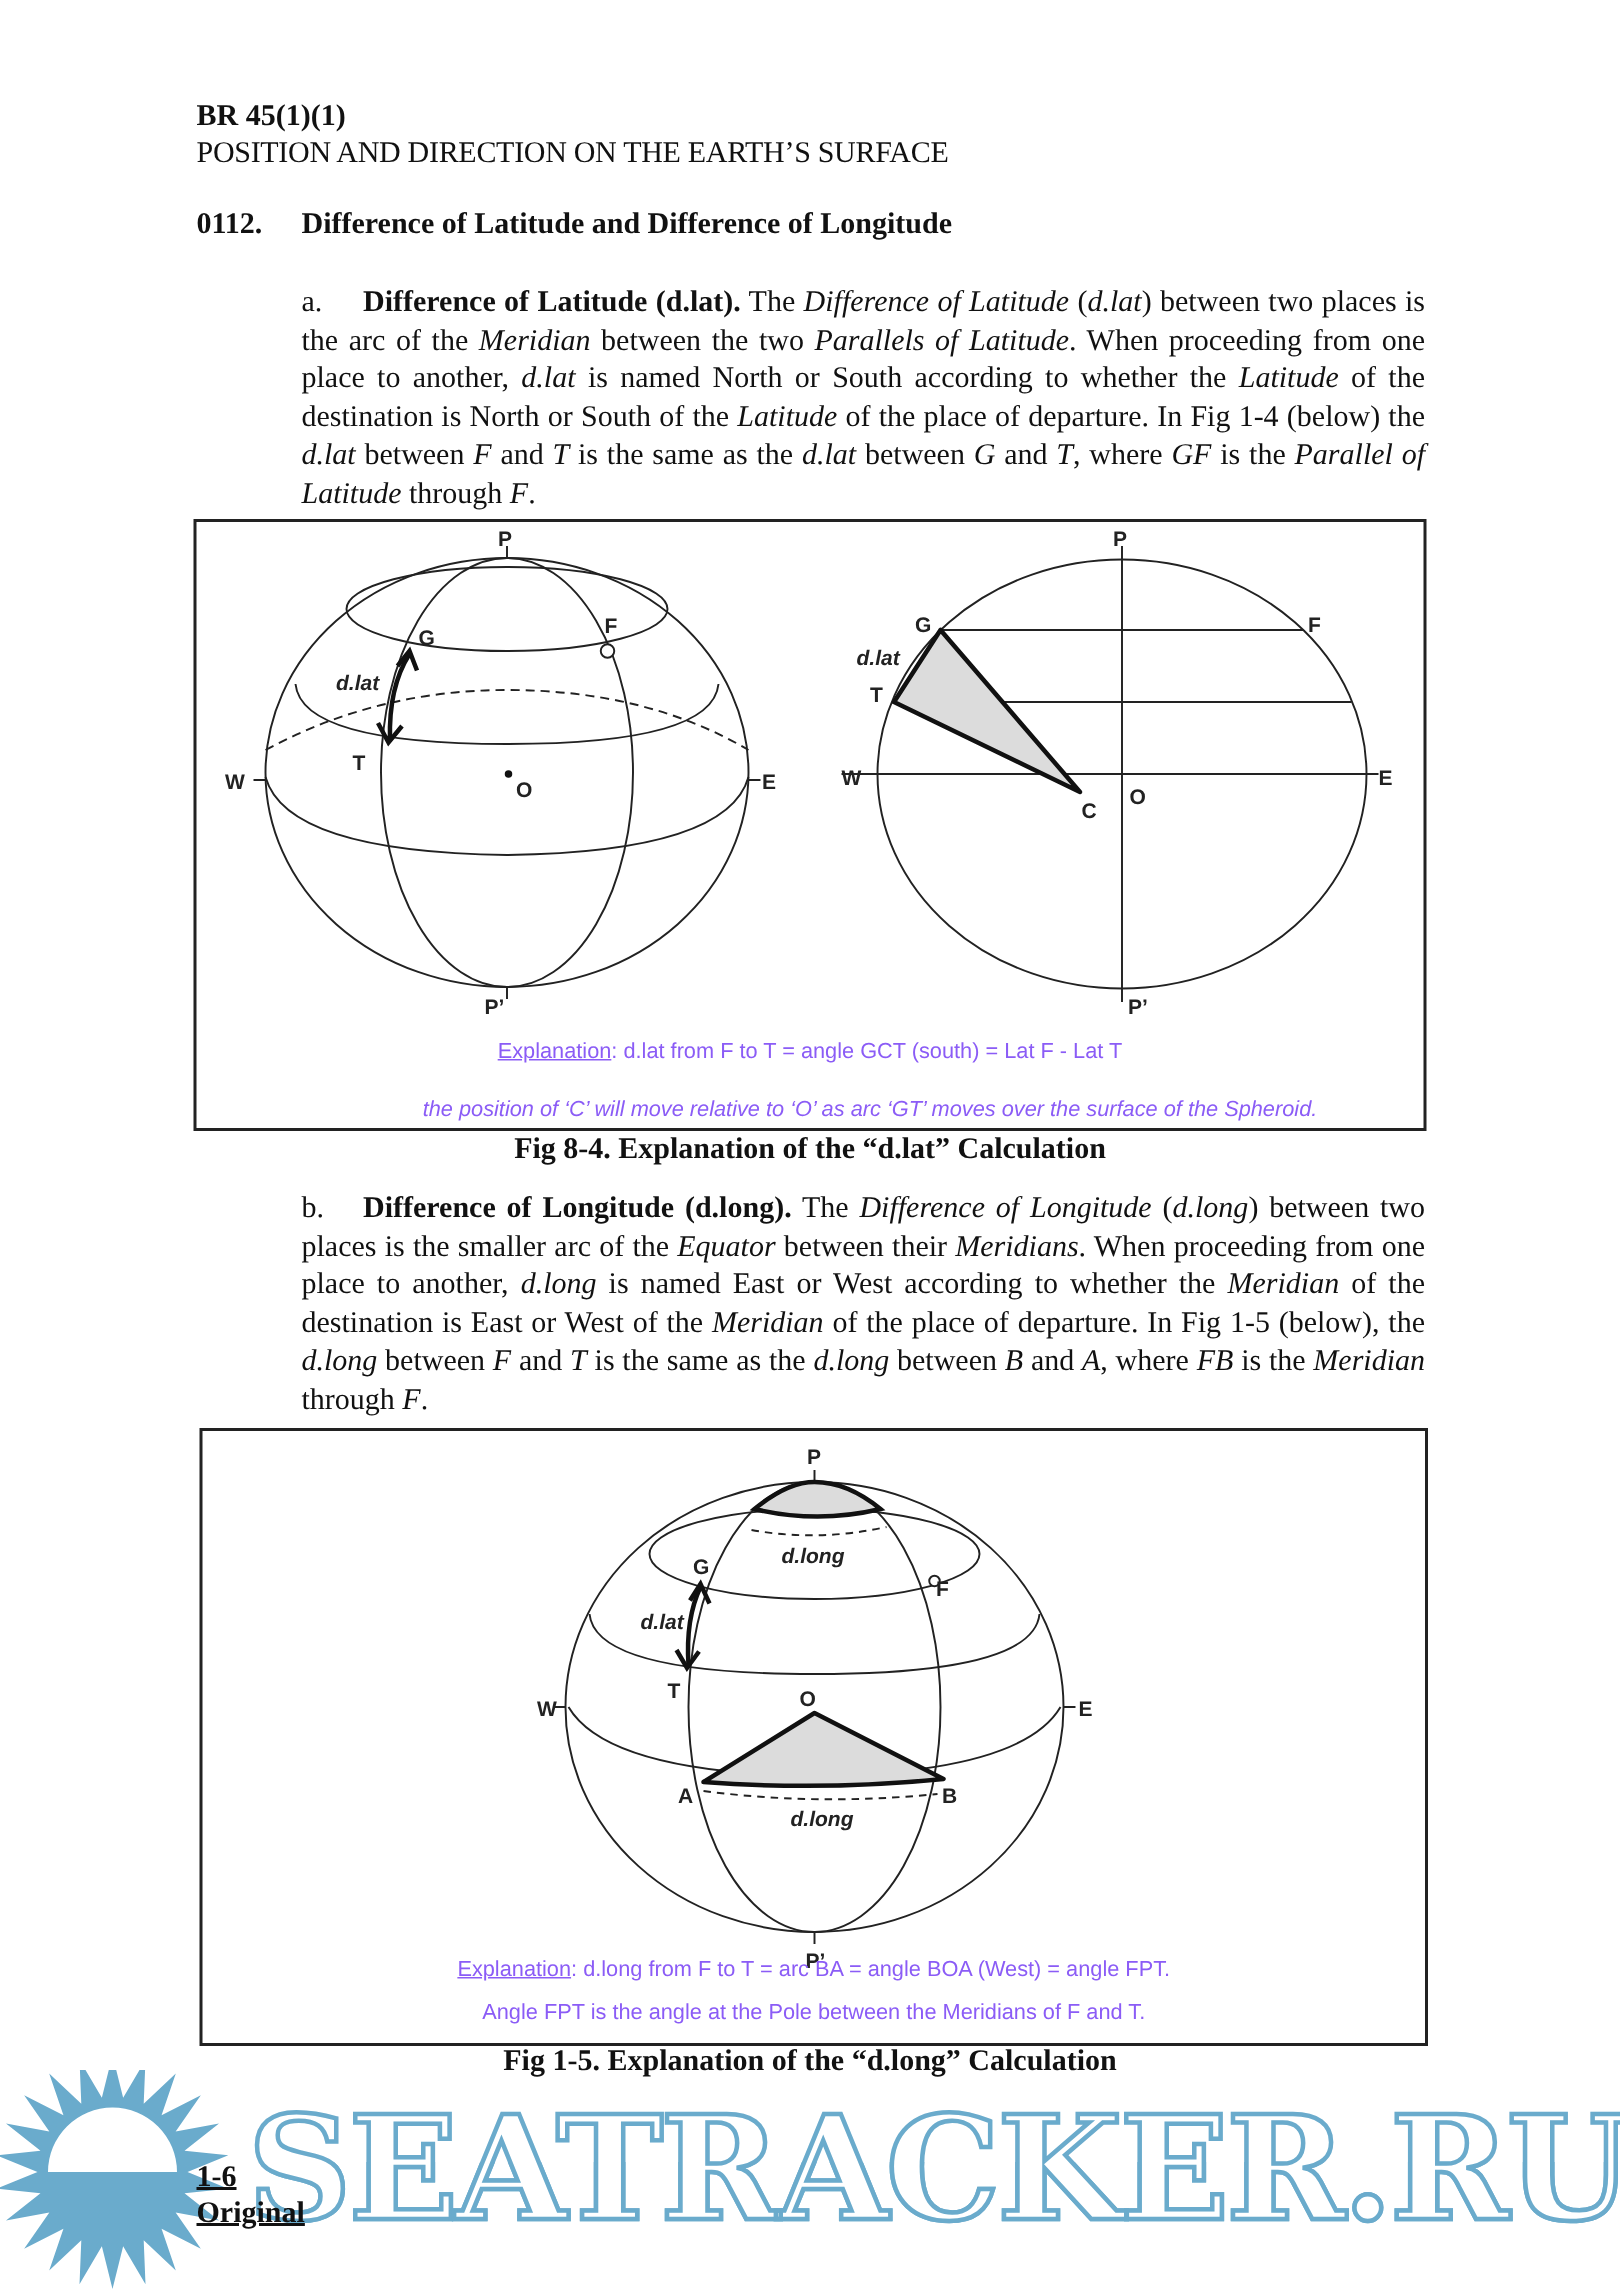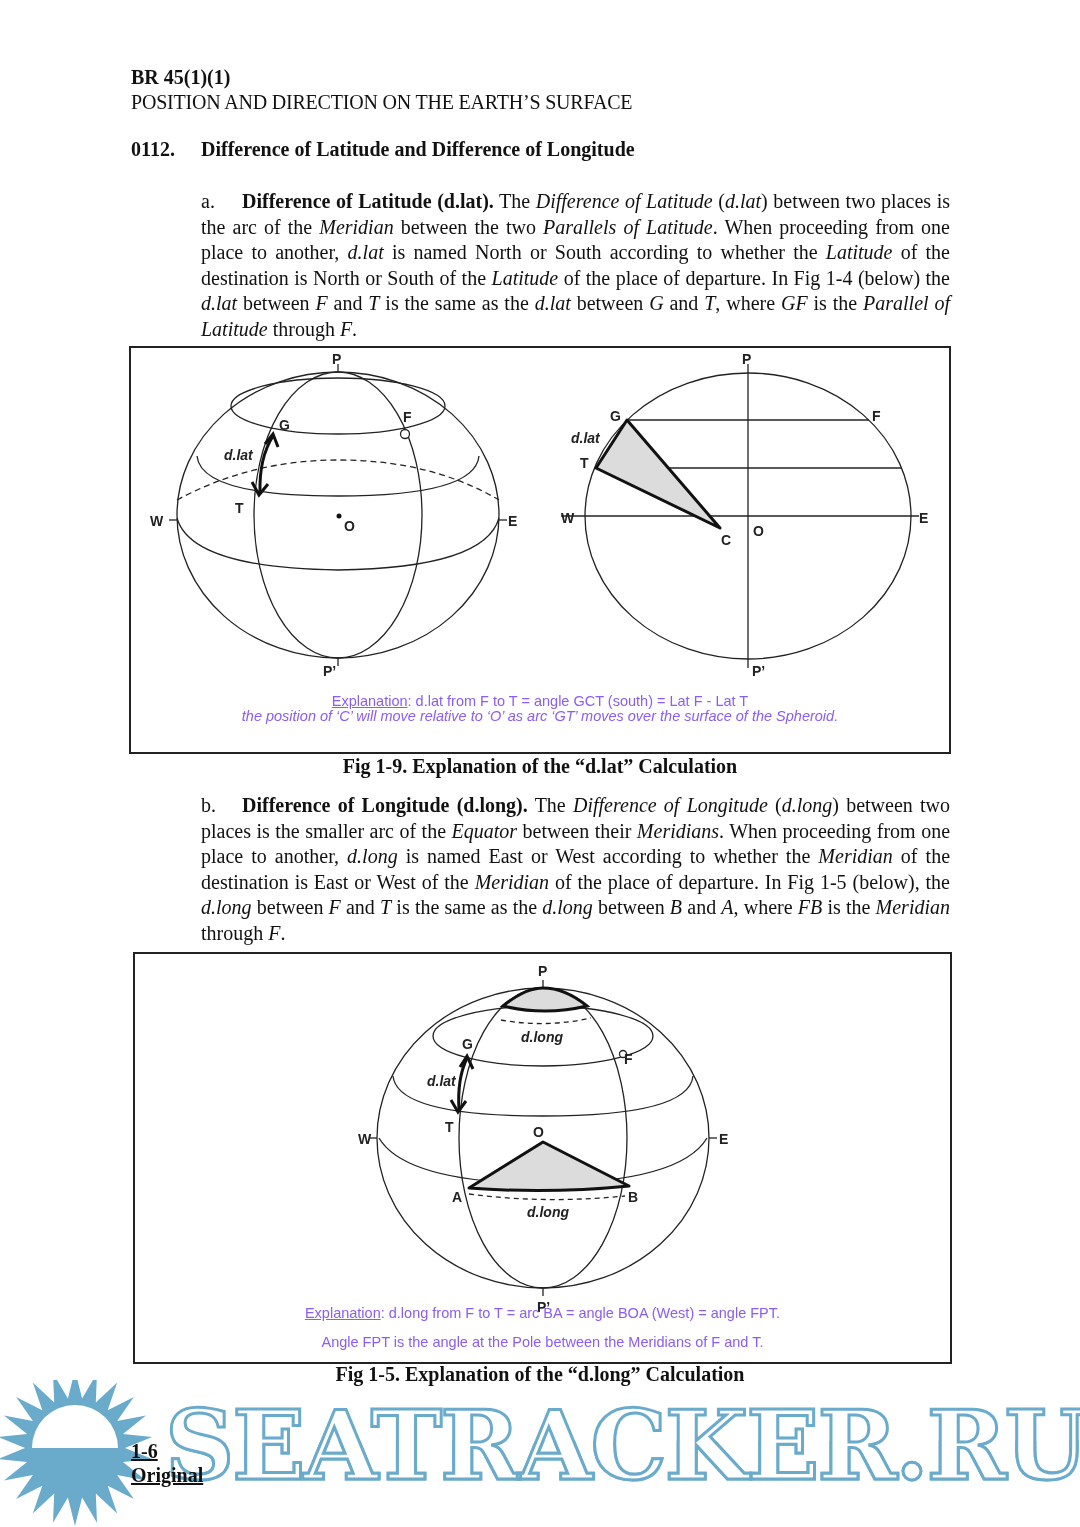--- a/index.html
+++ b/index.html
@@ -97,23 +97,23 @@
     <text class="svglbl" x="479" y="73">G</text>
     <text class="svglbl" x="741" y="73">F</text>
     <text class="svglbl" x="449" y="120">T</text>
     <text class="svglbl" x="622" y="188">O</text>
     <text class="svglbl" x="590" y="197">C</text>
     <text class="svglbl-i" x="440" y="95">d.lat</text>
   </svg>
   <div class="expl" style="top:345px;">
     <u>Explanation</u><span>:   d.lat from F to T = angle GCT (south) = Lat F - Lat T</span>
   </div>
-  <div class="expl note" style="top:360px;">the position of ‘C’ will move relative to ‘O’ as arc ‘GT’ moves over the surface of the Spheroid.</div>
+  <div class="expl note" style="top:384px;margin-left:40px;">the position of ‘C’ will move relative to ‘O’ as arc ‘GT’ moves over the surface of the Spheroid.</div>
 </div>
-<div class="caption cap4">Fig 1-9.  Explanation of the “d.lat” Calculation</div>
+<div class="caption cap4">Fig 8-4.  Explanation of the “d.lat” Calculation</div>
 
 <div class="para p-b">
   <span class="lbl">b.</span><b>Difference of Longitude (d.long).</b><span><span> The </span><i>Difference of Longitude</i><span> (</span><i>d.long</i><span>) between two places is the smaller arc of the </span><i>Equator</i><span> between their </span><i>Meridians</i><span>.  When proceeding from one place to another, </span><i>d.long</i><span> is named East or West according to whether the </span><i>Meridian</i><span> of the destination is East or West of the </span><i>Meridian</i><span> of the place of departure. In Fig 1-5 (below), the </span><i>d.long</i><span> between </span><i>F</i><span> and </span><i>T</i><span> is the same as the </span><i>d.long</i><span> between </span><i>B</i><span> and </span><i>A</i><span>, where </span><i>FB</i><span> is the </span><i>Meridian</i><span> through </span><i>F</i><span>.</span></span>
 </div>
 
 <div class="figbox fig5">
   <svg width="815" height="408" viewBox="0 0 815 408">
     <g fill="none" stroke="#222" stroke-width="1.3">
       <ellipse cx="408" cy="184" rx="166" ry="150"></ellipse>
       <ellipse cx="408" cy="82" rx="110" ry="30"></ellipse>

